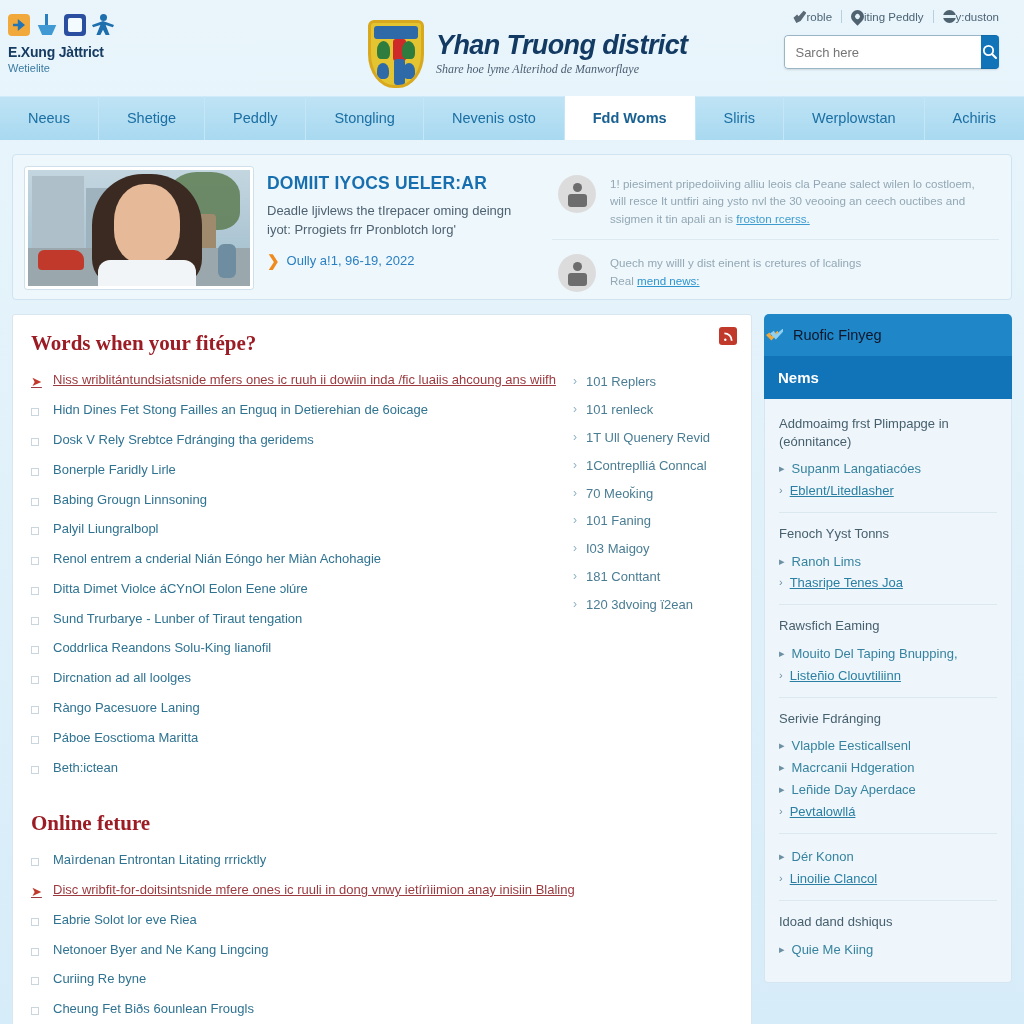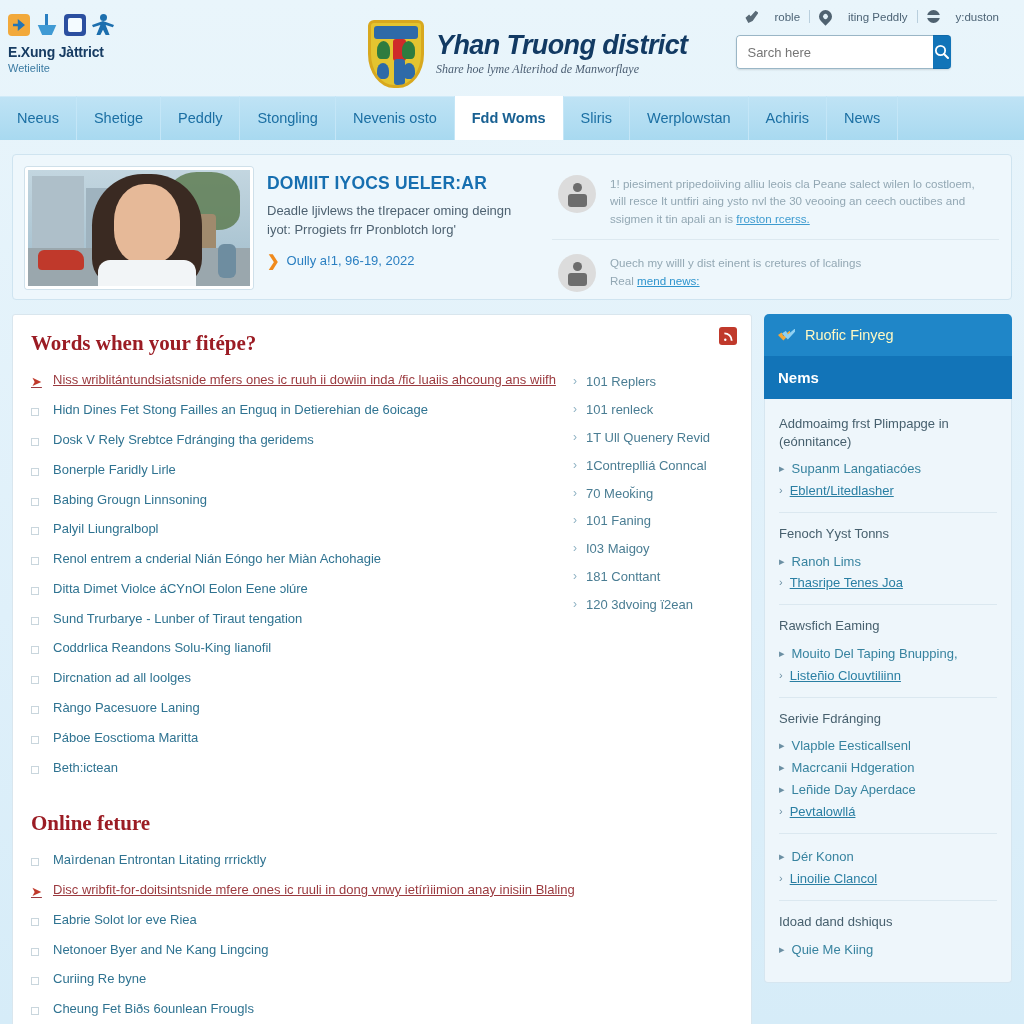--- a/index.html
+++ b/index.html
@@ -47,21 +47,21 @@
   .crest-r   { position:absolute; right:6px; top:18px; width:13px; height:18px; background:#2f7c3f; border-radius:50% 50% 30% 30%; }
   .crest-bar { position:absolute; left:23px; top:36px; width:11px; height:26px; background:#2e6aa8; border-radius:3px; }
   .crest-bl  { position:absolute; left:6px; top:40px; width:12px; height:16px; background:#2e6aa8; border-radius:50% 50% 35% 35%; }
   .crest-br  { position:absolute; right:6px; top:40px; width:12px; height:16px; background:#2e6aa8; border-radius:50% 50% 35% 35%; }
 
   .brand-text .bt-title { font-size: 27px; font-weight: bold; color:#123a63; letter-spacing:-.6px; line-height:1.05;font-style:italic;}
   .brand-text .bt-sub   { font-family:"Liberation Serif", serif; font-size: 12px; color:#4a5d72; font-style: italic; margin-top:2px;}
 
   .top-right { position:absolute; right: 16px; top: 10px; text-align: right; }
   .util-links { display:flex; gap:0; align-items:center; justify-content:flex-end; font-size:11.5px; color:#4d6476; }
-  .util-links .u-item { display:flex; align-items:flex-end; gap:16px; padding: 0 9px; }
+  .util-links .u-item { display:flex; align-items:flex-end; gap:0; padding: 0 9px; }
   .util-links .u-item + .u-item { border-left: 1px solid #b9cfdd; }
   .u-ico { width:13px; height:13px; display:inline-block; position:relative; }
   .u-ico.hand { background:#5a6b77; clip-path: polygon(0 60%,28% 34%,40% 48%,78% 6%,100% 22%,55% 85%,22% 100%); }
   .u-ico.pin  { background:#4f6270; border-radius:50% 50% 50% 0; transform: rotate(-45deg); }
   .u-ico.pin::after { content:""; position:absolute; left:4px; top:4px; width:5px; height:5px; background:#e3f1f8; border-radius:50%; }
   .u-ico.globe{ background:#4f6270; border-radius:50%; }
   .u-ico.globe::after{ content:""; position:absolute; left:0; top:5px; width:13px; height:3px; background:#e3f1f8; }
 
   .searchwrap { margin-top: 12px; display:flex; height: 34px; width: 215px;
                 border-radius: 4px; overflow:hidden; box-shadow: 0 1px 2px rgba(0,0,0,.12); }
@@ -69,21 +69,21 @@
                       padding: 12px 10px; font-size: 13px; color:#5a6b77; background:#fff;
                       border-radius:4px 0 0 4px; font-family:"Liberation Sans", sans-serif; }
   .searchbtn { width: 44px; background:#1274b8; border:1px solid #1069a8; border-left:none;
                border-radius: 0 4px 4px 0; display:flex; align-items:center; justify-content:center; cursor:pointer;}
   .searchbtn svg { width:18px; height:18px; }
 
   
   .nav { height: 44px; display:flex; align-items:flex-end; padding: 0;
          background: linear-gradient(180deg,#bfe3f5 0%,#a8d9f0 100%);
          border-top: 1px solid #cfeaf8; }
-  .nav .tab { height: 44px; display:flex; align-items:center; padding: 0 17px;
+  .nav .tab { height: 44px; display:flex; align-items:center; padding: 0 28px;
               font-size: 14.5px; color:#1b6fa3; border-right: 1px solid #c4e6f7; cursor:pointer; white-space:nowrap;}
   .nav .tab.active { background:#ffffff; color:#186092; font-weight:600; }
   .nav .tab-spacer { flex:1; border-right:none; }
 
   
   .hero { margin: 14px 12px 0 12px; background:#eef7fc; border:1px solid #cfe4f0;
           border-radius: 4px; display:flex; padding: 12px; gap: 14px; height: 146px; }
   .hero-photo { width: 228px; height: 122px; border:3px solid #fff; border-radius:3px;
                 box-shadow: 0 0 0 1px #cfe0ea; overflow:hidden; position:relative; flex:none;
                 background: linear-gradient(180deg,#b8cbd6 0%,#93aebc 48%,#7d9aa8 100%); }
@@ -137,21 +137,21 @@
   .mk-sq { display:inline-block; width:8px; height:8px; border:1px solid #c9d6dd; }
   .mk-arrow { color:#c0392b; font-size:13px; line-height:1; }
   .li.hl { color:#9b3a3f; text-decoration: underline; }
   .li-txt { line-height: 1.25; }
 
   .ri { display:flex; align-items:flex-start; gap: 9px; padding: 6.4px 0; font-size: 13px; color:#4a7d93; }
   .ri .rmk { color:#8fb3c4; font-size: 12px; line-height:1.2; }
 
   
   .col-side { width: 248px; flex:none; }
-  .side-head-primary { background:#1f86c8; color:#fef9c3; font-size:14.5px; padding: 13px 14px;
+  .side-head-primary { background:#1f86c8; color:#0f172a; font-size:14.5px; padding: 13px 2px;
                        border-radius: 5px 5px 0 0; display:flex; align-items:center; gap:10px; }
   .chk-ico { width:17px; height:15px; position:relative; flex:none; }
   .chk-ico::before{ content:""; position:absolute; left:0; top:3px; width:12px; height:10px;
                     background:#f2a93b; clip-path: polygon(0 45%,30% 20%,45% 55%,100% 0,100% 30%,45% 100%); }
   .chk-ico::after { content:""; position:absolute; left:4px; top:1px; width:13px; height:11px;
                     background:#8fd0f2; clip-path: polygon(0 45%,30% 20%,45% 55%,100% 0,100% 30%,45% 100%); }
   .side-head-secondary { background:#1274b8; color:#fff; font-size:15px; font-weight:bold;
                          padding: 13px 14px; }
   .side-body { background:#eef6fb; border:1px solid #d6e6f0; border-top:none;
                border-radius: 0 0 4px 4px; padding: 4px 14px 12px 14px; }

